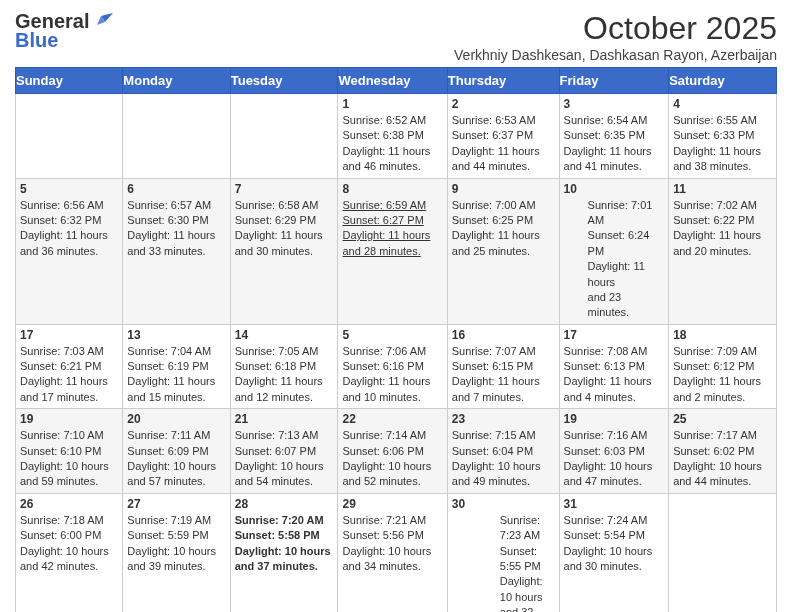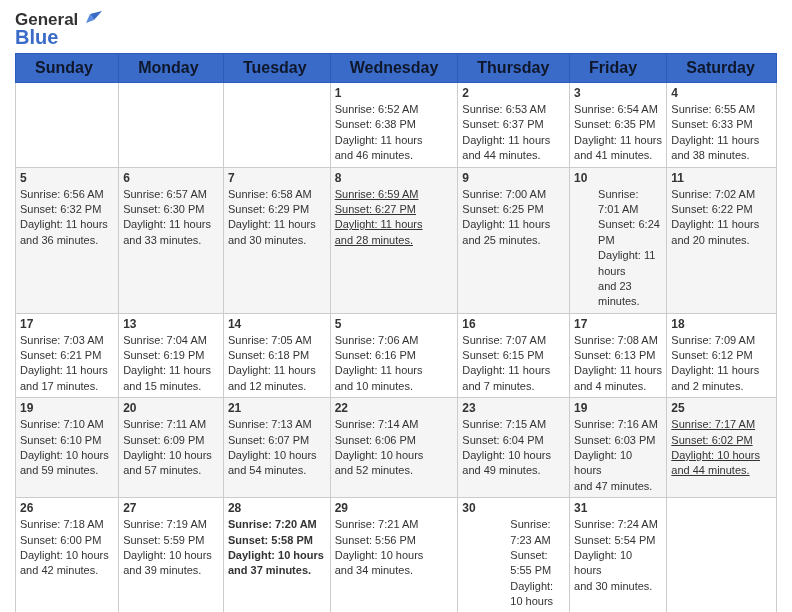--- a/index.html
+++ b/index.html
@@ -37,24 +37,24 @@
       font-size: 14px;
       color: #444;
     }
     .calendar {
       width: 100%;
       border-collapse: collapse;
       font-size: 10px;
     }
     .calendar th {
       background: #3a6bc9;
-      color: #0f172a;
-      padding: 5px 19px;
+      color: #ffffff;
+      padding: 5px 0;
       text-align: left;
-      font-size: 16px;
+      font-size: 13px;
       font-weight: bold;
       border: 1px solid #2a5bb9;
     }
     .calendar td {
       border: 1px solid #ccc;
       vertical-align: top;
       padding: 3px 4px;
       width: 113px;
       height: 82px;
       background: #fff;
@@ -81,27 +81,31 @@
       background: #f0f0f0;
     }
   </style>
 </head>
 <body>
 
 <div class="container">
   <div class="header-section">
     <div class="logo">
       <div style="display:flex;align-items:center;">
-        <span style="font-size:17px;font-weight:bold;color:#333;">General</span>
+        <span style="font-size:20px;font-weight:bold;color:#333;">General</span>
         <svg width="22" height="18" viewBox="0 0 22 18" style="margin-left:2px;">
           <polygon points="10,3 22,0 14,9" fill="#3a6bc9"></polygon>
           <polygon points="10,3 14,9 6,12" fill="#5a8be0"></polygon>
         </svg>
       </div>
       <span style="font-size:20px;font-weight:bold;color:#3a6bc9;margin-top:-4px;">Blue</span>
+    </div>
+    <div class="title-section">
+      <div class="month-title">October 2025</div>
+      <div class="subtitle">Verkhniy Dashkesan, Dashkasan Rayon, Azerbaijan</div>
     </div>
   </div>
 
   <table class="calendar">
     <thead>
       <tr>
         <th>Sunday</th>
         <th>Monday</th>
         <th>Tuesday</th>
         <th>Wednesday</th>
@@ -284,21 +288,21 @@
           </td>
           <td>
             <span class="day-num">19</span>
             <div class="day-info" style="white-space: pre-line;">Sunrise: 7:16 AM
 Sunset: 6:03 PM
 Daylight: 10 hours
 and 47 minutes.</div>
           </td>
           <td>
             <span class="day-num">25</span>
-            <div class="day-info" style="white-space: pre-line; text-decoration: underline;">Sunrise: 7:17 AM
+            <div class="day-info" style="white-space: pre-line;">Sunrise: 7:17 AM
 Sunset: 6:02 PM
 Daylight: 10 hours
 and 44 minutes.</div>
           </td>
         </tr>
         <tr>
           <td>
             <span class="day-num">26</span>
             <div class="day-info" style="white-space: pre-line;">Sunrise: 7:18 AM
 Sunset: 6:00 PM

